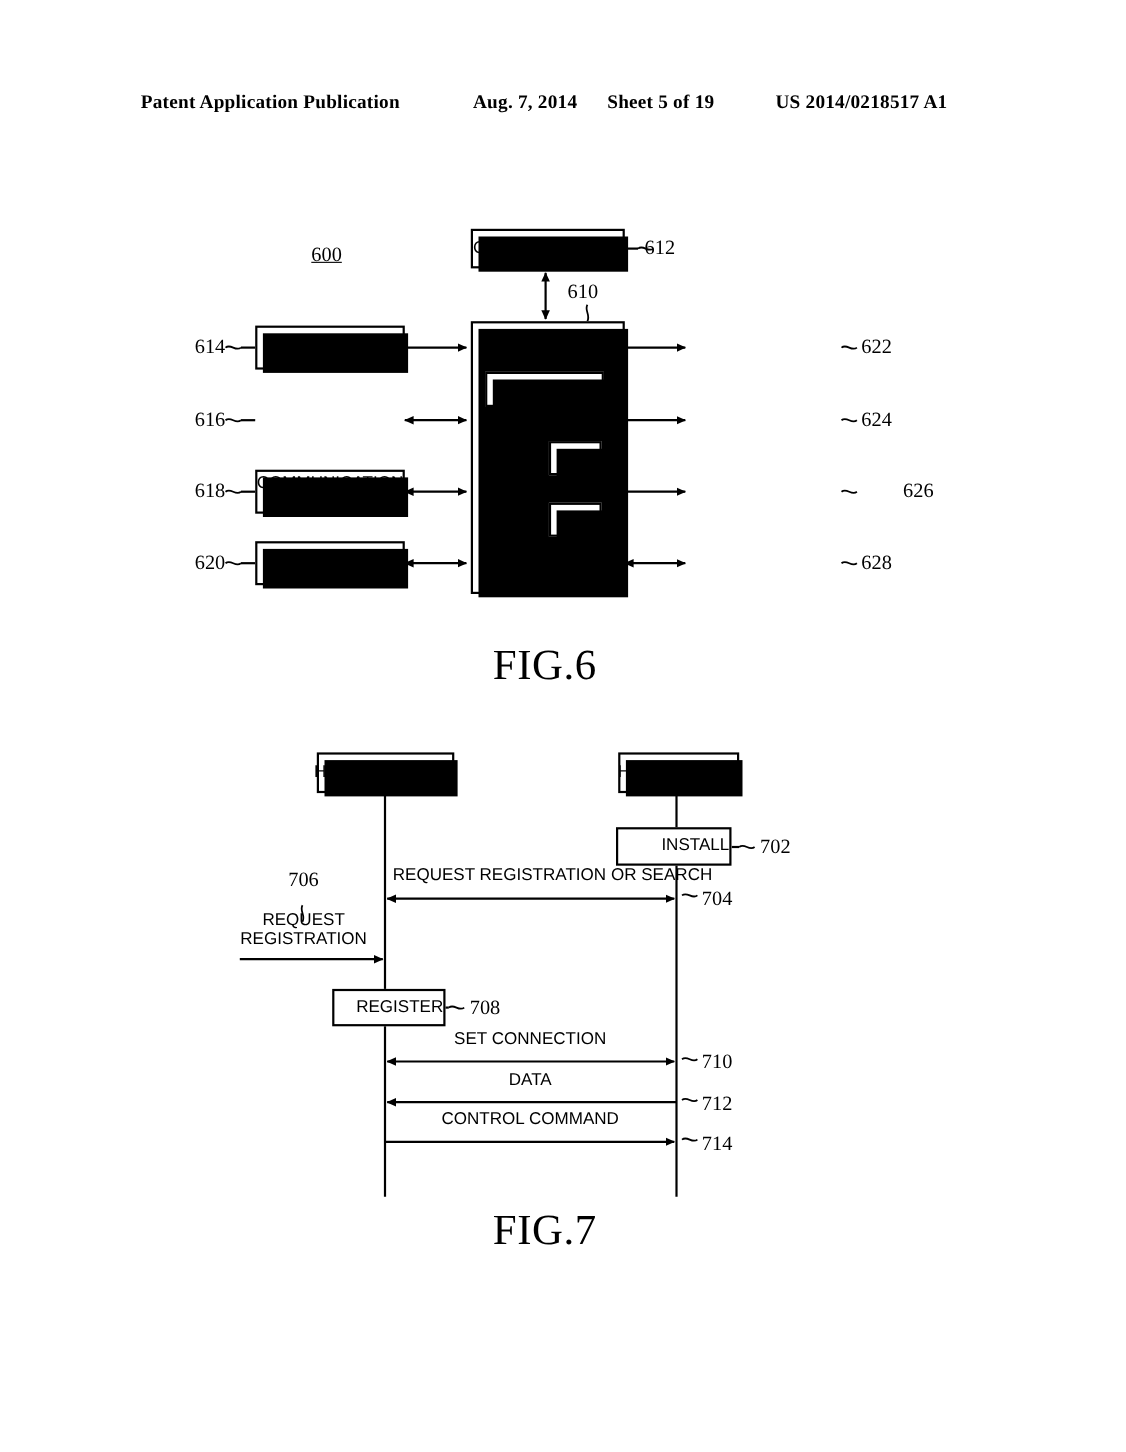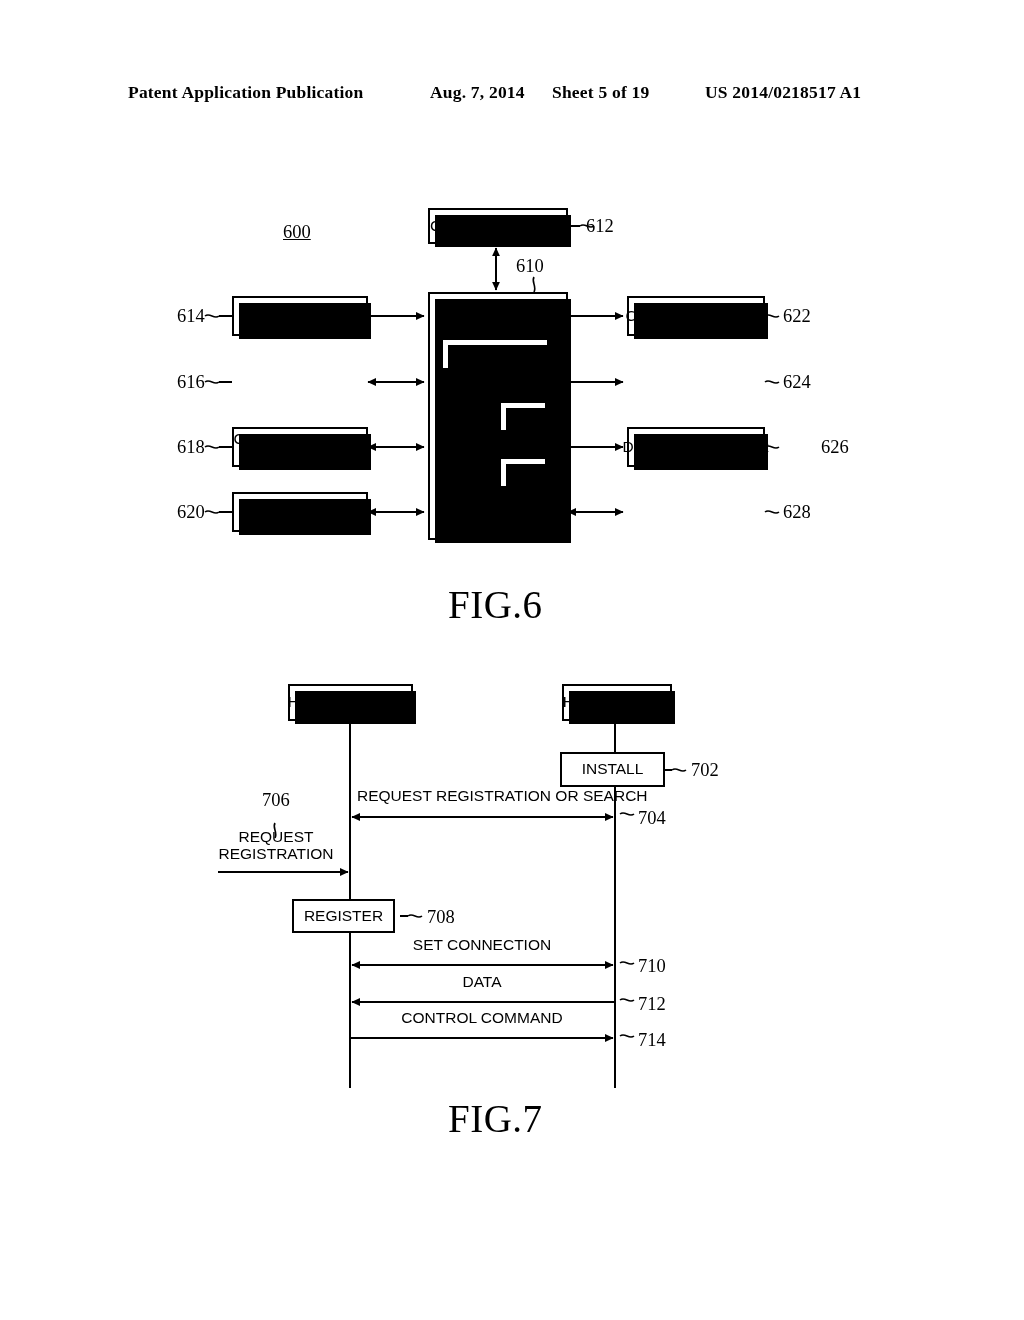--- a/index.html
+++ b/index.html
@@ -71,21 +71,21 @@
     top: 5px;
     width: 100%;
     height: 100%;
     background: #000;
     z-index: -1;
   }
   .dbox .blabel {
     position: relative;
     z-index: 2;
   }
-  .fs15 { font-size: 15.5px; }
+  .fs15 { font-size: 15.5px; justify-content: flex-end; }
 
   
   .refnum {
     position: absolute;
     font-family: "Liberation Serif", serif;
     font-size: 18.5px;
     white-space: nowrap;
     z-index: 4;
   }
   .refnum.underline { text-decoration: underline; }
@@ -196,30 +196,24 @@
   <div class="dbox shadow fs15" style="left:232px; top:427px; width:136px; height:40px; flex-direction:column;">
     <span class="blabel">COMMUNICATION</span>
     <span class="blabel">MODULE</span>
   </div>
 
   <div class="refnum" style="left:177px; top:502px;">620</div>
   <div class="dbox shadow fs15" style="left:232px; top:492px; width:136px; height:40px;">
     <span class="blabel">STORAGE UNIT</span>
   </div>
 
-  <div class="dbox shadow fs15" style="left:627px; top:296px; width:138px; height:40px;">
-    <span class="blabel">CLEANING MOTOR</span>
-  </div>
   <div class="refnum" style="left:783px; top:306px;">622</div>
 
   <div class="refnum" style="left:783px; top:372px;">624</div>
 
-  <div class="dbox shadow fs15" style="left:627px; top:427px; width:138px; height:40px;">
-    <span class="blabel">DIRECTION MOTOR</span>
-  </div>
   <div class="refnum" style="left:783px; top:437px;margin-left:38px;">626</div>
 
   <div class="refnum" style="left:783px; top:502px;">628</div>
 
 </div>
 
 <div class="fig-caption" style="left:448px; top:582px;">FIG.6</div>
 
 <div class="diagram" id="fig7" style="top:660px; width:1024px; height:440px;">
 
@@ -273,21 +267,21 @@
   </div>
   <div class="refnum" style="left:691px; top:100px;">702</div>
 
   <div class="dtext fs15" style="left:357px; top:127px; width:250px;">REQUEST REGISTRATION OR SEARCH</div>
   <div class="refnum" style="left:638px; top:148px;">704</div>
 
   <div class="refnum" style="left:262px; top:130px;">706</div>
   <div class="dtext fs15" style="left:200px; top:168px; width:152px;">REQUEST</div>
   <div class="dtext fs15" style="left:200px; top:185px; width:152px;">REGISTRATION</div>
 
-  <div class="dbox fs15" style="left:292px; top:239px; width:103px; height:34px;">
+  <div class="dbox fs15" style="left:302px; top:239px; width:103px; height:34px;">
     <span class="blabel">REGISTER</span>
   </div>
   <div class="refnum" style="left:427px; top:247px;">708</div>
 
   <div class="dtext fs15" style="left:357px; top:276px; width:250px;">SET CONNECTION</div>
   <div class="refnum" style="left:638px; top:296px;">710</div>
 
   <div class="dtext fs15" style="left:357px; top:313px; width:250px;">DATA</div>
   <div class="refnum" style="left:638px; top:334px;">712</div>
 

